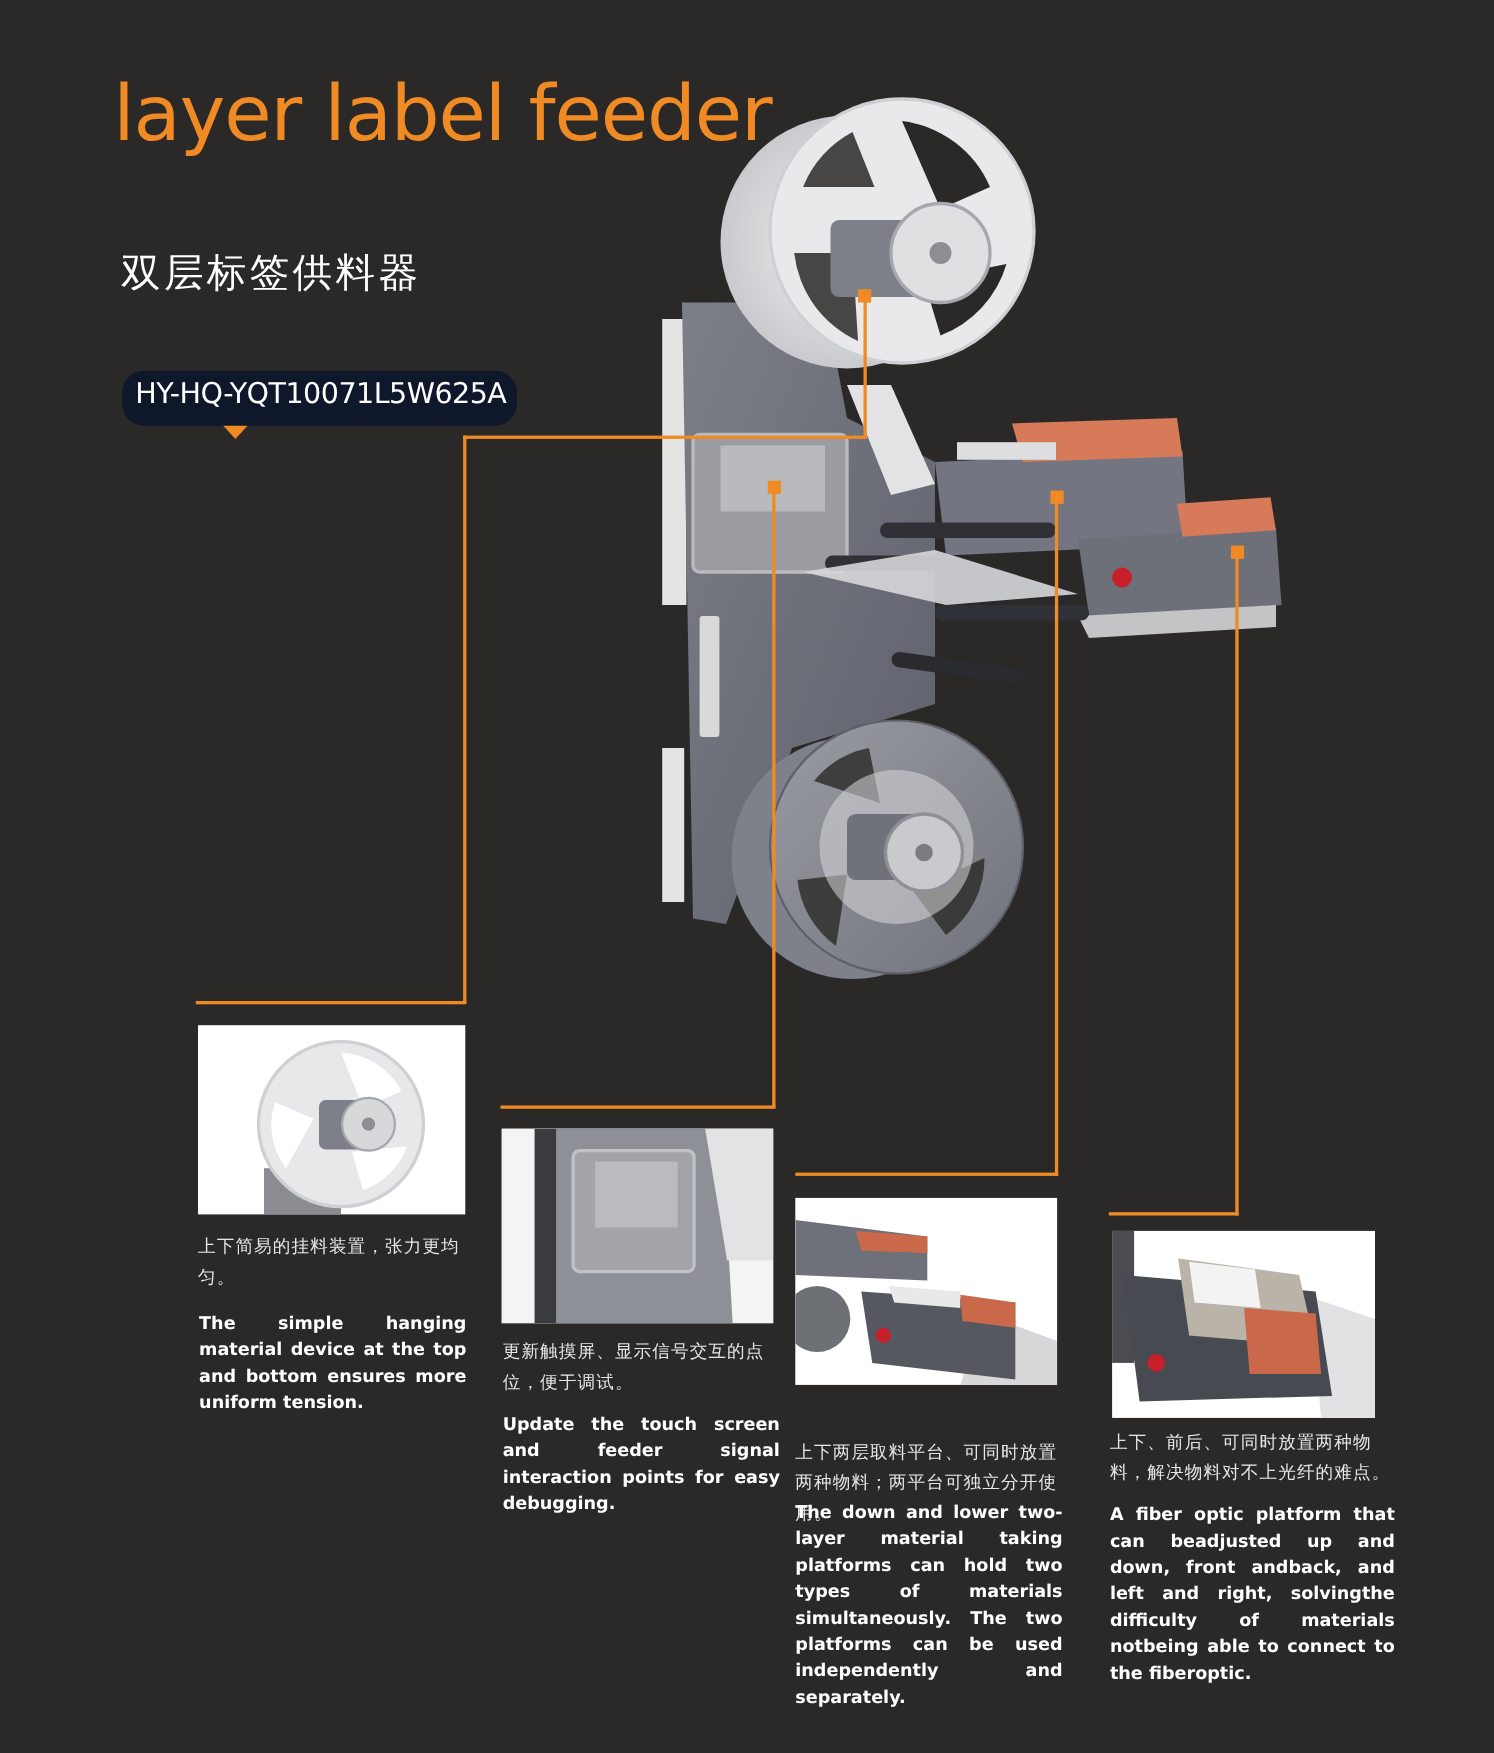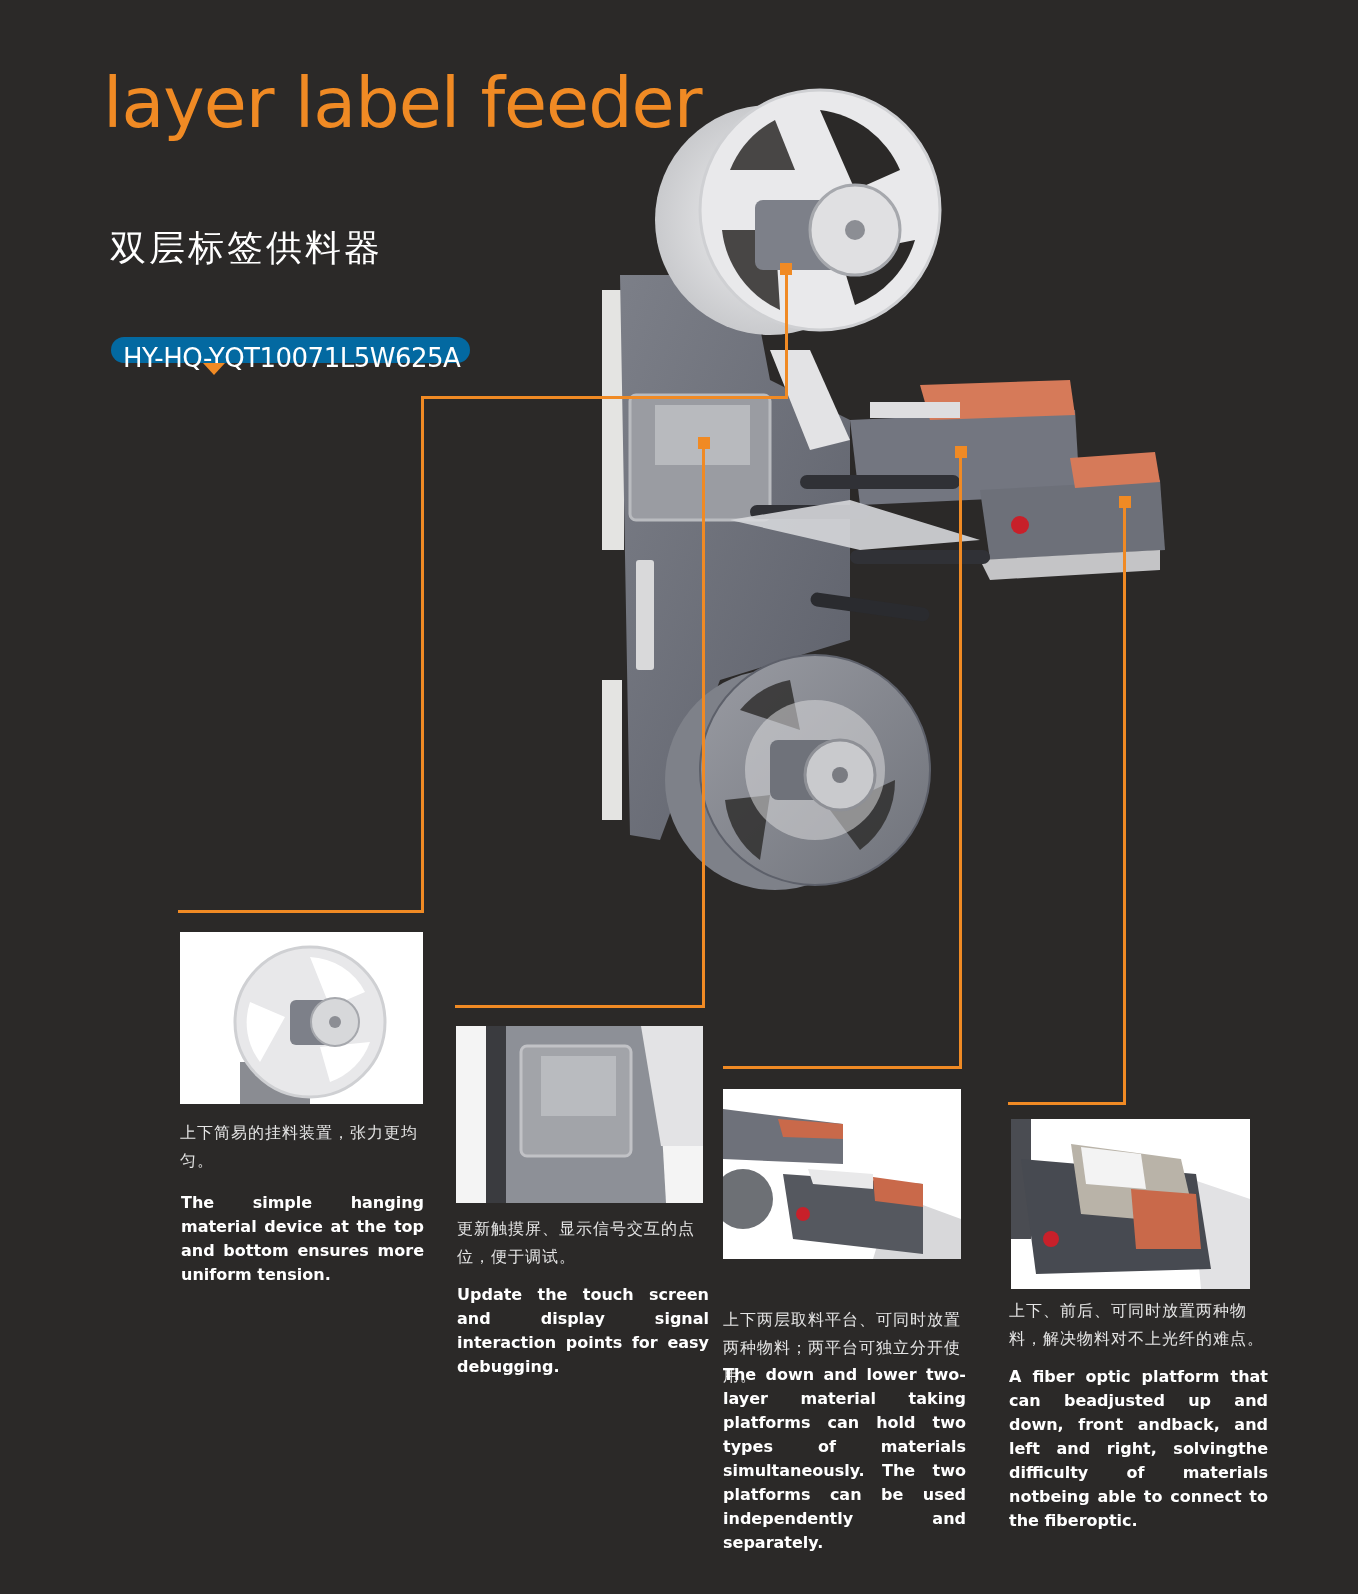--- a/index.html
+++ b/index.html
@@ -2,21 +2,21 @@
 <html><head>
 <meta charset="utf-8">
 <style>
   html, body { margin:0; padding:0; }
   body { width:1358px; height:1594px; background:#2b2928; position:relative; overflow:hidden;
          font-family:"Liberation Sans","DejaVu Sans",sans-serif; color:#f2f2f2; }
   .title { position:absolute; left:103px; top:70px; color:#f08a24; font-size:70px; line-height:66px;
            font-weight:400; letter-spacing:-1px; font-family:"DejaVu Sans","Liberation Sans",sans-serif; }
   .subtitle { position:absolute; left:110px; top:224px; color:#ffffff; font-size:36px; letter-spacing:3px;
               font-family:Liberation Serif, serif; }
-  .badge { position:absolute; left:111px; top:337px; height:26px; padding:0 10px 0 12px; background:#0369a1;
+  .badge { position:absolute; left:111px; top:337px; height:50px; padding:0 10px 0 12px; background:#0f172a;
            border-radius:20px; color:#fff; font-size:26px; line-height:42px; white-space:nowrap;
            font-family:"DejaVu Sans",sans-serif; letter-spacing:-0.5px; }
   .badge::after { content:""; position:absolute; left:92px; bottom:-12px; width:0; height:0;
            border-left:11px solid transparent; border-right:11px solid transparent; border-top:12px solid #f08a24; }
   .line { position:absolute; background:#f08a24; }
   .marker { position:absolute; width:12px; height:12px; background:#f08a24; }
   .machine { position:absolute; left:600px; top:80px; width:600px; height:850px; }
   .thumb { position:absolute; background:#fff; overflow:hidden; }
   .cap-cn { position:absolute; color:#e5e5e5; font-size:16px; line-height:28px; font-family:"DejaVu Sans",sans-serif; letter-spacing:1px; }
   .cap-en { position:absolute; color:#fff; font-size:16px; line-height:24px; font-family:"DejaVu Sans",sans-serif; text-align:justify;font-weight:bold; }
@@ -135,21 +135,21 @@
   <svg width="247" height="177" viewBox="0 0 247 177">
     <rect x="0" y="0" width="247" height="177" fill="#f4f4f4"></rect>
     <rect x="30" y="0" width="20" height="177" fill="#3a3b3f"></rect>
     <path d="M50 0 L200 0 L210 177 L50 177 Z" fill="#8d9097"></path>
     <rect x="65" y="20" width="110" height="110" rx="6" fill="#a2a4a9" stroke="#c1c2c6" stroke-width="3"></rect>
     <rect x="85" y="30" width="75" height="60" fill="#b9bbbf"></rect>
     <path d="M185 0 L247 0 L247 120 L205 120 Z" fill="#e3e3e5"></path>
   </svg>
 </div>
 <div class="cap-cn" style="left:457px;top:1215px;width:250px;">更新触摸屏、显示信号交互的点位，便于调试。</div>
-<div class="cap-en" style="left:457px;top:1283px;width:252px;">Update the touch screen and display signal interaction points for easy debugging.</div>
+<div class="cap-en" style="left:457px;top:1283px;width:252px;">Update the touch screen and feeder signal interaction points for easy debugging.</div>
 
 <div class="thumb" style="left:723px;top:1089px;width:238px;height:170px;">
   <svg width="238" height="170" viewBox="0 0 238 170">
     <path d="M170 105 L238 130 L238 170 L150 170 Z" fill="#d8d8da"></path>
     <path d="M0 20 L120 35 L120 75 L0 70 Z" fill="#6e717a"></path>
     <path d="M55 30 L120 35 L120 50 L60 48 Z" fill="#c9694a"></path>
     <path d="M60 85 L200 95 L200 165 L70 150 Z" fill="#55585f"></path>
     <path d="M85 80 L150 85 L150 100 L90 95 Z" fill="#e9e9ea"></path>
     <path d="M150 88 L200 95 L200 118 L152 112 Z" fill="#c9694a"></path>
     <circle cx="80" cy="125" r="7" fill="#c8202a"></circle>

